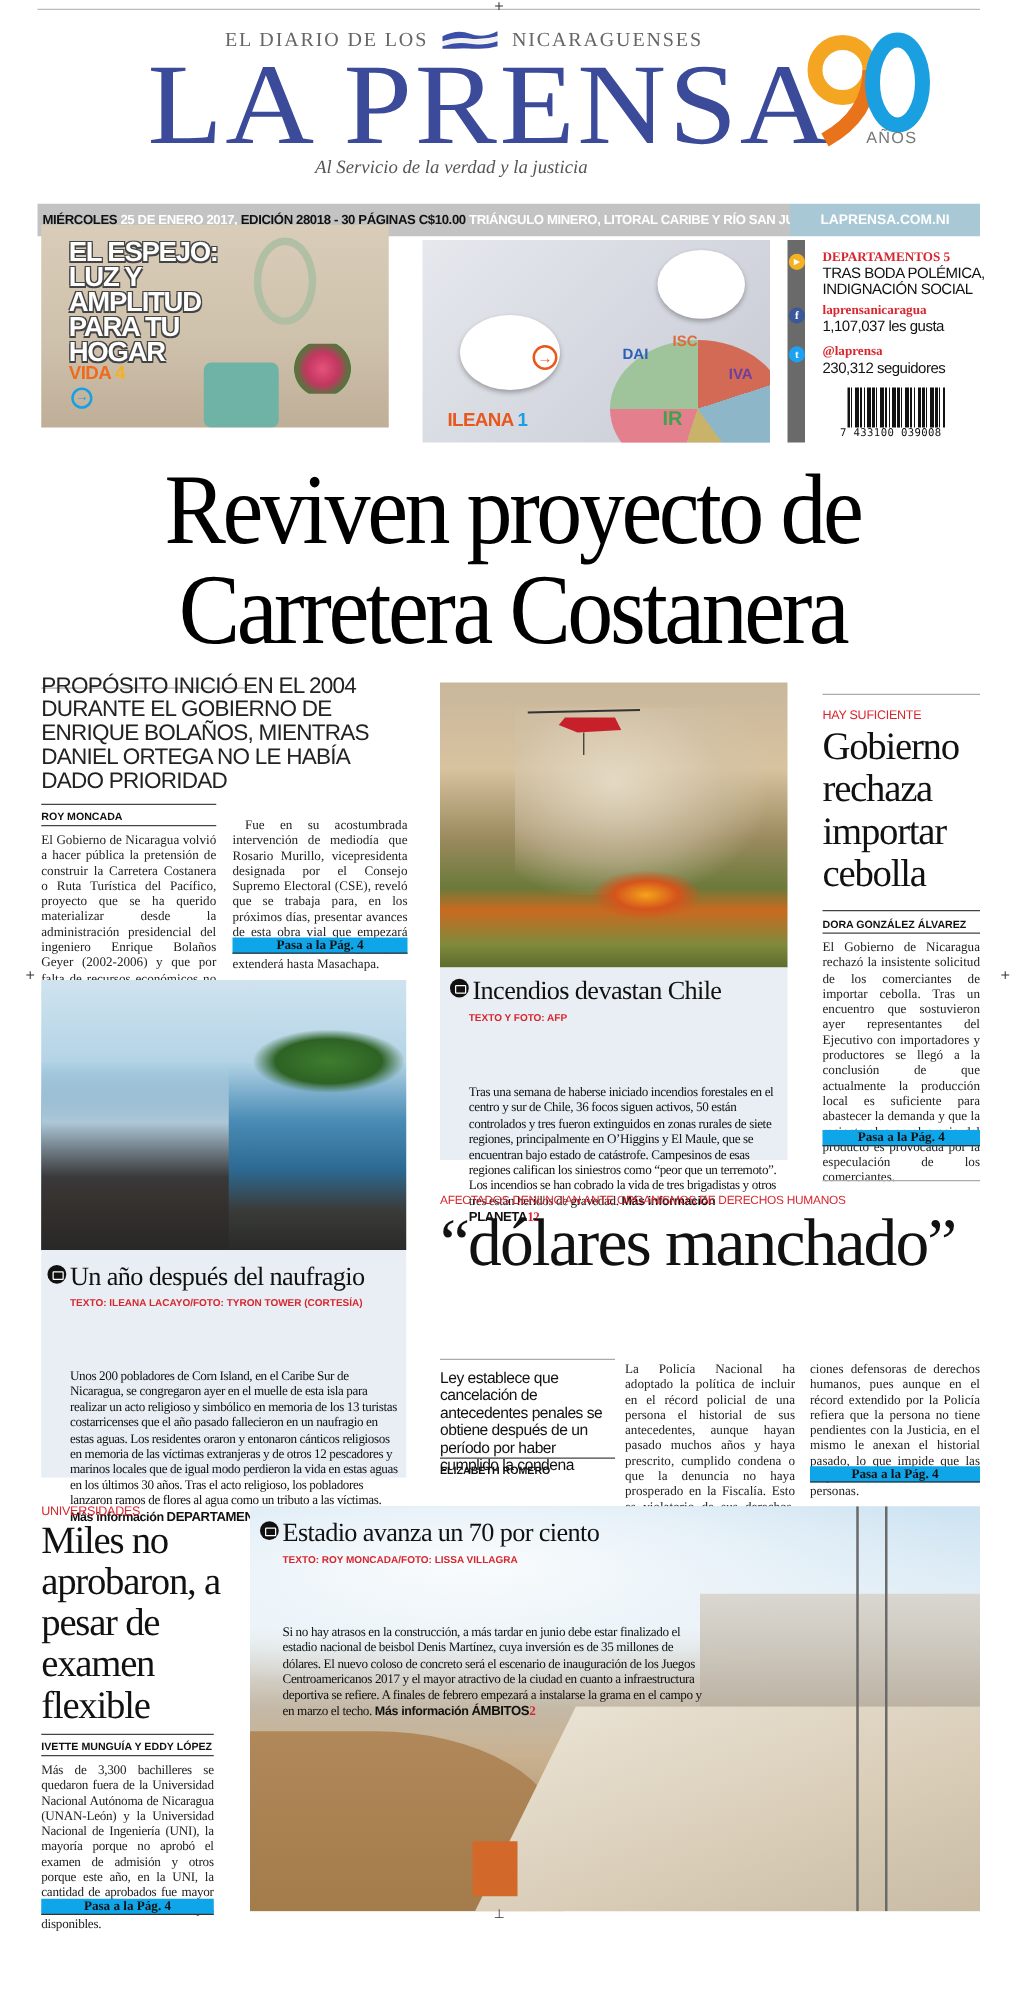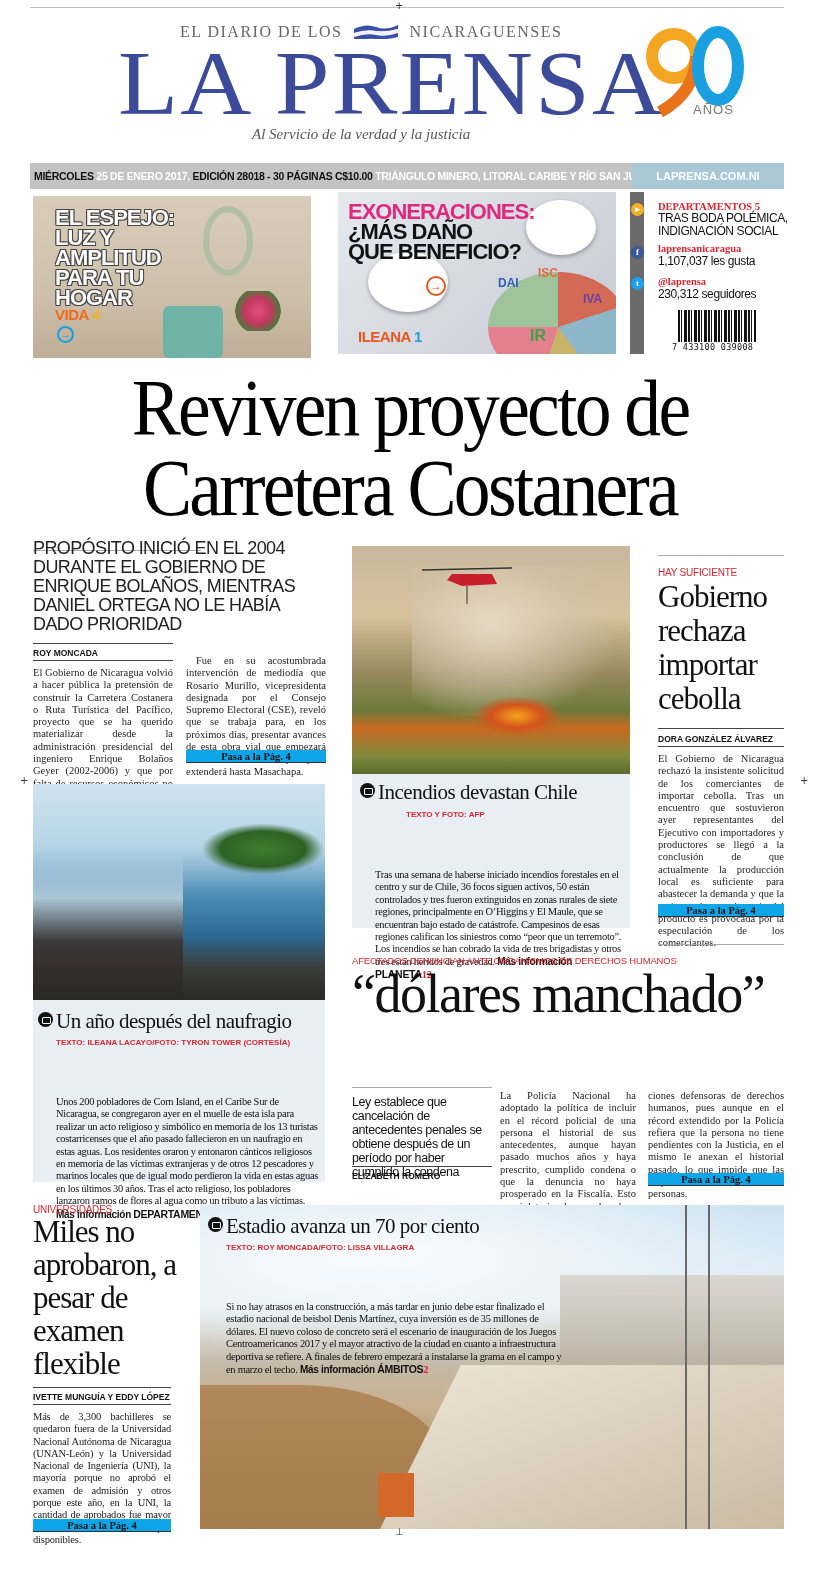--- a/index.html
+++ b/index.html
@@ -18,21 +18,21 @@
   .badge90 { left: 640px; top: 22px; width: 110px; height: 100px; }
   .anos { left: 693px; top: 102px; font-size: 13px; color: #777; letter-spacing: 1px; }
 
   
   .dateline { left: 30px; top: 163px; width: 602px; height: 26px; background: #c3c3c3; font-size: 10.5px; font-weight: bold; line-height: 26px; padding-left: 4px; white-space: nowrap; overflow: hidden; letter-spacing: -0.3px; }
   .dateline .w { color: #fff; }
   .dateline .k { color: #111; }
   .site { left: 632px; top: 163px; width: 152px; height: 26px; background: #a9c8d6; color: #fff; font-size: 11px; font-weight: bold; line-height: 26px; text-align: center; }
 
   
-  .promo1 { left: 33px; top: 196px; width: 278px; height: 162px; overflow: hidden;
+  .promo1 { left: 33px; top: 180px; width: 278px; height: 162px; overflow: hidden;
     background: linear-gradient(180deg,#d9ccb8 0%,#cfc2ad 55%,#bfae98 100%); padding-left: 19px; }
   .promo2 { left: 338px; top: 192px; width: 278px; height: 162px; overflow: hidden;
     background: linear-gradient(135deg,#e6e8ee 0%,#d3d6de 60%,#c8c9d2 100%); }
   .promo-title { font-family: "Liberation Sans", sans-serif; font-weight: bold; font-size: 22px; line-height: 20px; letter-spacing: -1px; }
   .sidebar-dark { left: 630px; top: 192px; width: 14px; height: 162px; background: #6a6a6a; }
   .sidecirc { width: 13px; height: 13px; border-radius: 50%; left: 631px; color: #fff; font-size: 9px; text-align: center; line-height: 13px; font-weight: bold; }
   .rlabel { font-family: "Liberation Serif", serif; color: #d8262f; font-size: 10.5px; font-weight: bold; }
   .rtext { font-family: "Liberation Sans", sans-serif; font-size: 12px; line-height: 13px; letter-spacing: -0.4px; color: #111; }
 
   
@@ -114,25 +114,20 @@
     <span>VIDA</span>
     <span style="color:#f4b223">4</span>
   </div>
   <div class="abs" style="left:24px;top:130px;width:17px;height:17px;border:2px solid #1aa0e0;border-radius:50%;color:#1aa0e0;font-size:11px;line-height:13px;text-align:center">→</div>
 </div>
 
 <div class="abs promo2">
   <div class="abs" style="left:30px;top:60px;width:80px;height:60px;background:#fff;border-radius:50%;box-shadow:0 2px 4px rgba(0,0,0,.3)"></div>
   <div class="abs" style="left:188px;top:8px;width:70px;height:55px;background:#fff;border-radius:50%;box-shadow:0 2px 4px rgba(0,0,0,.3)"></div>
   <div class="abs" style="left:150px;top:80px;width:140px;height:110px;border-radius:50%;background:conic-gradient(#d26a55 0 20%,#8db7c9 20% 40%,#c9b26a 40% 55%,#e47f8e 55% 75%,#9fc39a 75% 100%)"></div>
-  <div class="abs promo-title" style="left:10px;top:10px;">
-    <div style="color:#e0287c">EXONERACIONES:</div>
-    <div style="color:#111">¿MÁS DAÑO</div>
-    <div style="color:#111">QUE BENEFICIO?</div>
-  </div>
   <div class="abs sans" style="left:160px;top:84px;font-weight:bold;font-size:12px;color:#2b5fb8">DAI</div>
   <div class="abs sans" style="left:200px;top:74px;font-weight:bold;font-size:12px;color:#e06b3c">ISC</div>
   <div class="abs sans" style="left:245px;top:100px;font-weight:bold;font-size:12px;color:#6b3fa0">IVA</div>
   <div class="abs sans" style="left:192px;top:135px;font-weight:bold;font-size:16px;color:#3fa34d">IR</div>
   <div class="abs" style="left:88px;top:84px;width:20px;height:20px;border:2px solid #e8571c;border-radius:50%;color:#e8571c;font-size:12px;line-height:16px;text-align:center;background:#fff">→</div>
   <div class="abs sans" style="left:20px;top:136px;font-weight:bold;font-size:15px;color:#e8571c;letter-spacing:-0.5px">
     <span>ILEANA</span>
     <span style="color:#1aa0e0">1</span>
   </div>
 </div>
@@ -171,21 +166,21 @@
     <line x1="0" y1="6" x2="90" y2="4" stroke="#333" stroke-width="1.5"></line>
     <path d="M30 10 L70 10 L75 20 L40 22 L25 16 Z" fill="#c8202a"></path>
     <line x1="45" y1="22" x2="45" y2="40" stroke="#333"></line>
   </svg>
   <div class="abs" style="left:120px;top:150px;width:90px;height:40px;background:radial-gradient(ellipse,#f4a31a 0%,#d4541c 40%,transparent 70%)"></div>
 </div>
 <div class="abs capbox" style="left:352px;top:774px;width:278px;height:154px;">
   <div class="abs caphead" style="left:8px;top:6px;">
     <span class="camicon"></span><span>Incendios devastan Chile</span>
   </div>
-  <div class="abs credit" style="left:23px;top:36px;margin-left:31px;">TEXTO Y FOTO: AFP</div>
+  <div class="abs credit" style="left:23px;top:36px;">TEXTO Y FOTO: AFP</div>
   <div class="abs capbody" style="left:23px;top:47px;width:250px;">
     <span>Tras una semana de haberse iniciado incendios forestales en el centro y sur de Chile, 36 focos siguen activos, 50 están controlados y tres fueron extinguidos en zonas rurales de siete regiones, principalmente en O’Higgins y El Maule, que se encuentran bajo estado de catástrofe. Campesinos de esas regiones califican los siniestros como “peor que un terremoto”. Los incendios se han cobrado la vida de tres brigadistas y otros tres están heridos de gravedad.</span>
     <span class="mas sans" style="font-size:10px">Más información</span>
     <span class="mas-sec">PLANETA</span><span class="mas-num">12</span>
   </div>
 </div>
 
 <div class="abs rule-g" style="left:658px;top:555px;width:126px;"></div>
 <div class="abs kicker" style="left:658px;top:567px;">HAY SUFICIENTE</div>
 <div class="abs sec-head" style="left:658px;top:580px;width:130px;font-size:31px;line-height:34px;">Gobierno rechaza importar cebolla</div>

